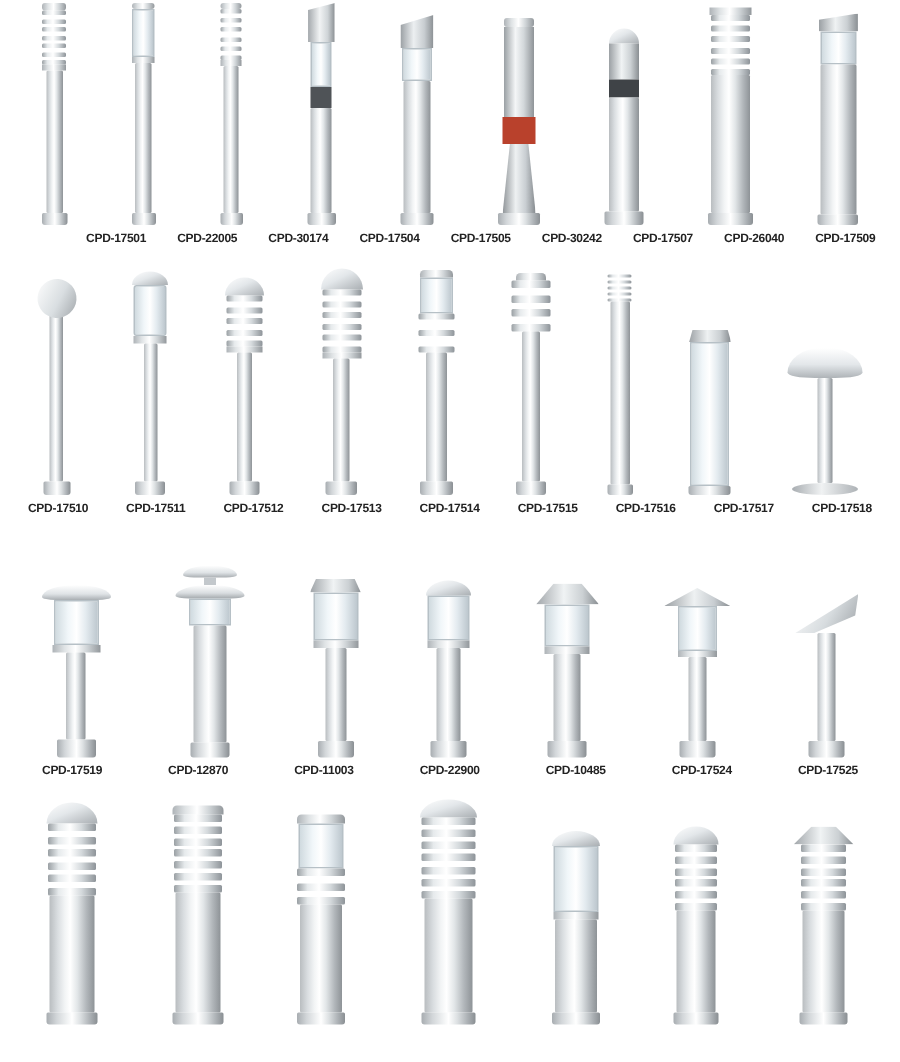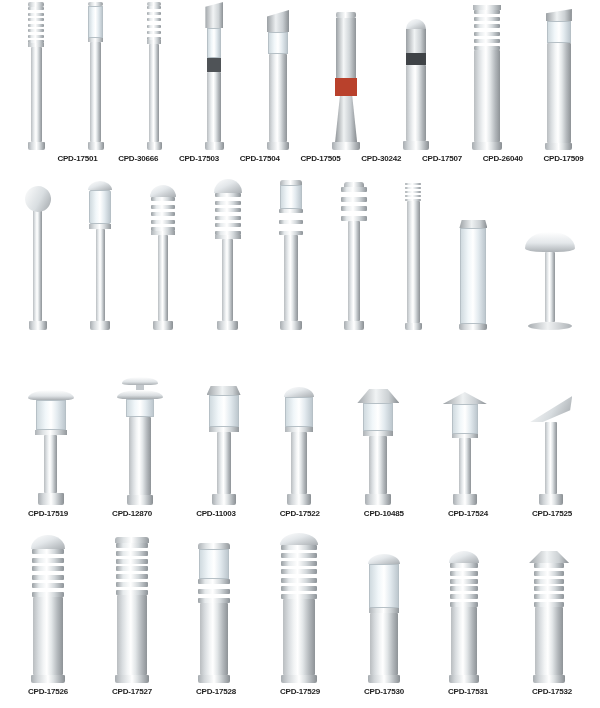--- a/index.html
+++ b/index.html
@@ -231,22 +231,22 @@
           <div style="width:26px;height:12px;background:linear-gradient(to right,#9ba0a4,#eff2f3 42%,#cbd0d3 72%,#8a8f93);clip-path:polygon(0 35%,100% 0,100% 100%,0 100%);"></div>
           <div class="glass" style="width:24px;height:22px;"></div>
           <div class="pole" style="width:24px;height:100px;"></div>
           <div class="base" style="width:27px;height:7px;"></div>
         </div>
       </div>
 
     </div>
     <div class="row-labels" style="height:20px;padding-top:4px;padding-left:47px;">
       <div class="label-cell">CPD-17501</div>
-      <div class="label-cell">CPD-30666</div>
-      <div class="label-cell">CPD-17503</div>
+      <div class="label-cell">CPD-22005</div>
+      <div class="label-cell">CPD-30174</div>
       <div class="label-cell">CPD-17504</div>
       <div class="label-cell">CPD-17505</div>
       <div class="label-cell">CPD-30242</div>
       <div class="label-cell">CPD-17507</div>
       <div class="label-cell">CPD-26040</div>
       <div class="label-cell">CPD-17509</div>
     </div>
   </div>
 
   <div class="row" style="height:180px;">
@@ -355,20 +355,31 @@
 
       <div class="cell">
         <div class="lamp" style="height:158px;">
           <div style="width:50px;height:20px;border-radius:50% 50% 40% 40% / 90% 90% 20% 20%;background:linear-gradient(to bottom,#ffffff,#e3e7ea 55%,#aeb3b7);"></div>
           <div class="pole" style="width:10px;height:70px;"></div>
           <div style="width:44px;height:8px;border-radius:50%;background:linear-gradient(to right,#a8adb1,#f0f2f3 45%,#adb2b6);"></div>
         </div>
       </div>
 
     </div>
+    <div class="row-labels" style="height:20px;padding-top:4px;">
+      <div class="label-cell">CPD-17510</div>
+      <div class="label-cell">CPD-17511</div>
+      <div class="label-cell">CPD-17512</div>
+      <div class="label-cell">CPD-17513</div>
+      <div class="label-cell">CPD-17514</div>
+      <div class="label-cell">CPD-17515</div>
+      <div class="label-cell">CPD-17516</div>
+      <div class="label-cell">CPD-17517</div>
+      <div class="label-cell">CPD-17518</div>
+    </div>
   </div>
 
   <div class="row" style="height:175px;">
     <div class="row-items" style="height:155px;">
 
       <div class="cell">
         <div class="lamp" style="height:152px;">
           <div style="width:46px;height:10px;border-radius:50% 50% 20% 20% / 80% 80% 20% 20%;background:linear-gradient(to bottom,#ffffff,#dfe3e6 60%,#a9aeb2);"></div>
           <div class="glass" style="width:30px;height:30px;"></div>
           <div class="cap" style="width:32px;height:5px;"></div>
@@ -434,21 +445,21 @@
           <div class="pole" style="width:12px;height:72px;"></div>
           <div class="base" style="width:24px;height:11px;"></div>
         </div>
       </div>
 
     </div>
     <div class="row-labels" style="height:20px;padding-top:4px;">
       <div class="label-cell">CPD-17519</div>
       <div class="label-cell">CPD-12870</div>
       <div class="label-cell">CPD-11003</div>
-      <div class="label-cell">CPD-17522</div>
+      <div class="label-cell">CPD-22900</div>
       <div class="label-cell">CPD-10485</div>
       <div class="label-cell">CPD-17524</div>
       <div class="label-cell">CPD-17525</div>
     </div>
   </div>
 
   <div class="row" style="height:180px;">
     <div class="row-items" style="height:158px;">
 
       <div class="cell">
@@ -551,24 +562,15 @@
               <div class="fin" style="height:5px;"></div>
             <div class="fin" style="height:5px;"></div>
               <div class="fin" style="height:5px;"></div>
           </div>
           <div class="pole" style="width:28px;height:68px;"></div>
           <div class="base" style="width:32px;height:8px;"></div>
         </div>
       </div>
 
     </div>
-    <div class="row-labels" style="height:20px;padding-top:4px;">
-      <div class="label-cell">CPD-17526</div>
-      <div class="label-cell">CPD-17527</div>
-      <div class="label-cell">CPD-17528</div>
-      <div class="label-cell">CPD-17529</div>
-      <div class="label-cell">CPD-17530</div>
-      <div class="label-cell">CPD-17531</div>
-      <div class="label-cell">CPD-17532</div>
-    </div>
   </div>
 
 </div>
 
 </body></html>

